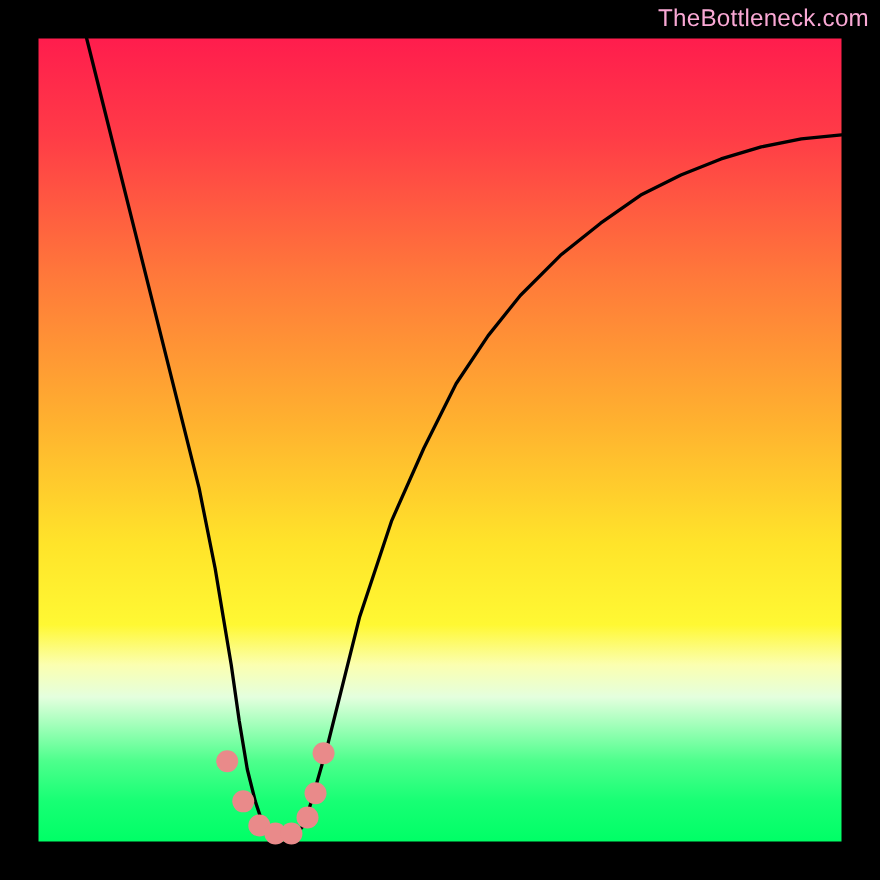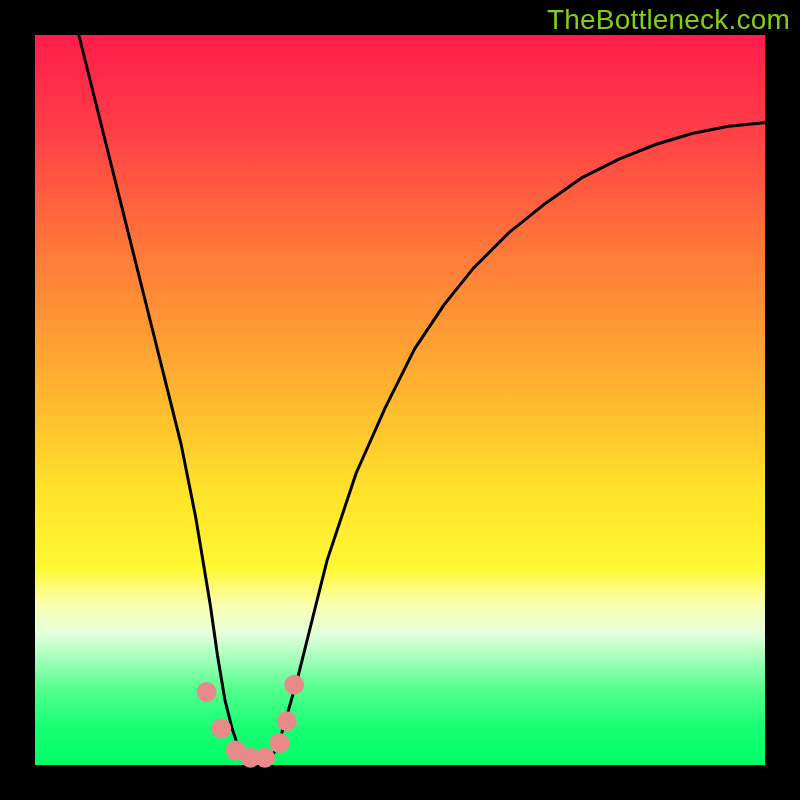--- a/index.html
+++ b/index.html
@@ -16,23 +16,23 @@
     left: 0;
     top: 0;
     width: 800px;
     height: 800px;
     background: #000000;
   }
   .watermark {
     position: absolute;
     top: 4px;
     right: 10px;
-    font-size: 28px;
+    font-size: 22px;
     font-weight: 500;
-    color: #84cc16;
+    color: #f9a8d4;
     letter-spacing: 0.2px;
   }
 </style>
 </head>
 <body>
 
 <div class="frame">
   <svg id="chart-svg" width="800" height="800" viewBox="0 0 800 800">
       <defs>
         <linearGradient id="bg-grad" x1="0" y1="0" x2="0" y2="1">

